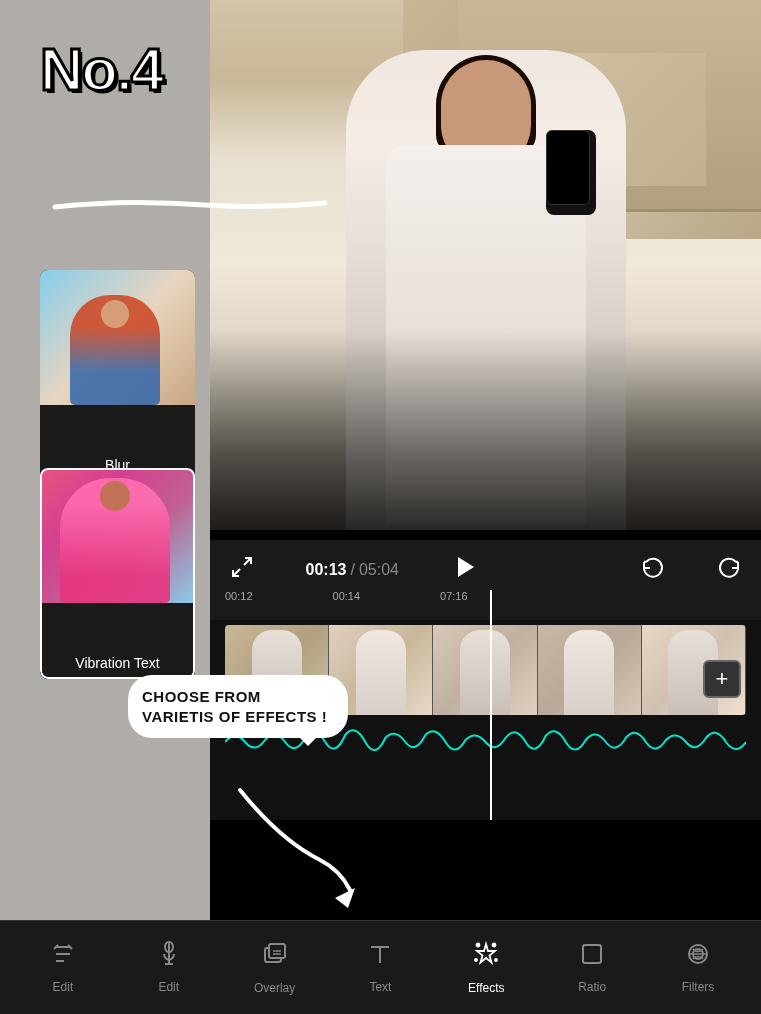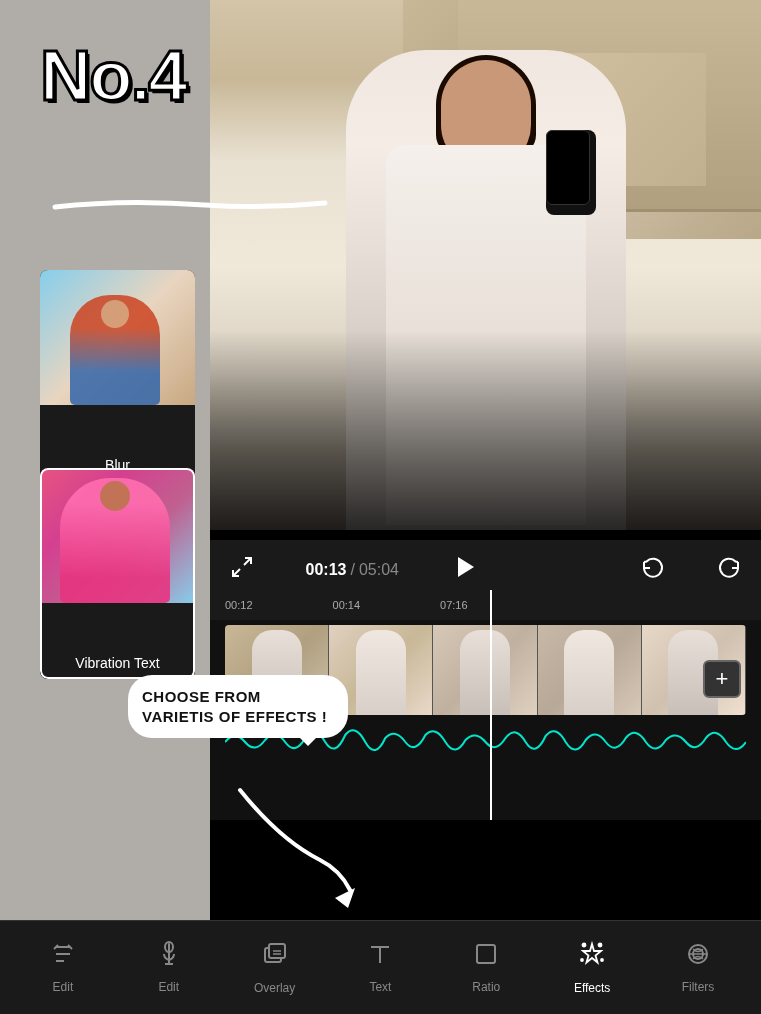--- a/index.html
+++ b/index.html
@@ -20,21 +20,21 @@
       height: 1014px;
       background: #b0aca8;
       z-index: 1;
     }
 
     
     .title-no4 {
       position: absolute;
       top: 40px;
       left: 40px;
-      font-size: 71px;
+      font-size: 60px;
       font-weight: 900;
       color: #fff;
       font-family: 'Arial Black', Arial, sans-serif;
       line-height: 1;
       text-shadow: 3px 3px 0 #000;
       letter-spacing: -2px;
       z-index: 10;
       -webkit-text-stroke: 3px #000;
     }
 
@@ -248,21 +248,20 @@
       background: #111;
       z-index: 5;
       overflow: hidden;
     }
 
     
     .time-ruler {
       height: 30px;
       background: #1a1a1a;
       display: flex;
-      align-items: center;
       padding: 0 15px;
       gap: 80px;
     }
     .time-tick {
       color: #aaa;
       font-size: 11px;
     }
 
     
     .video-strip {
@@ -598,45 +597,45 @@
   <div class="toolbar-item">
     <div class="toolbar-icon">
       <svg width="26" height="26" viewBox="0 0 26 26" fill="none" stroke="#888" stroke-width="2">
         <line x1="4" y1="6" x2="22" y2="6"></line>
         <line x1="13" y1="6" x2="13" y2="22"></line>
       </svg>
     </div>
     <span class="toolbar-label">Text</span>
   </div>
 
-  <div class="toolbar-item">
-    <div class="toolbar-icon">
-      <svg width="26" height="26" viewBox="0 0 26 26" fill="none" stroke="#888" stroke-width="2">
-        <rect x="4" y="4" width="18" height="18" rx="2" stroke="#888" stroke-width="2"></rect>
-      </svg>
-    </div>
-    <span class="toolbar-label">Ratio</span>
-  </div>
-
   <div class="toolbar-item toolbar-item-effects">
     <div class="toolbar-icon">
       <svg width="28" height="28" viewBox="0 0 28 28" fill="none" stroke="#fff" stroke-width="1.8">
         <polygon points="14,4 16,11 23,11 17.5,15.5 19.5,22.5 14,18 8.5,22.5 10.5,15.5 5,11 12,11" stroke="#fff" stroke-width="1.8" fill="none"></polygon>
         <circle cx="6" cy="5" r="1.5" fill="#fff"></circle>
         <circle cx="22" cy="5" r="1.5" fill="#fff"></circle>
         <circle cx="4" cy="20" r="1" fill="#fff"></circle>
         <circle cx="24" cy="20" r="1" fill="#fff"></circle>
       </svg>
     </div>
     <span class="toolbar-label" style="color:#fff;">Effects</span>
   </div>
 
   <div class="toolbar-item">
     <div class="toolbar-icon">
       <svg width="26" height="26" viewBox="0 0 26 26" fill="none" stroke="#888" stroke-width="2">
+        <rect x="4" y="4" width="18" height="18" rx="2" stroke="#888" stroke-width="2"></rect>
+      </svg>
+    </div>
+    <span class="toolbar-label">Ratio</span>
+  </div>
+
+  <div class="toolbar-item">
+    <div class="toolbar-icon">
+      <svg width="26" height="26" viewBox="0 0 26 26" fill="none" stroke="#888" stroke-width="2">
         <circle cx="13" cy="13" r="9" stroke="#888" stroke-width="2"></circle>
         <circle cx="13" cy="13" r="5" stroke="#888" stroke-width="2"></circle>
         <path d="M8 8 Q13 13 18 8" stroke="#888" stroke-width="1.5" fill="none"></path>
         <path d="M8 18 Q13 13 18 18" stroke="#888" stroke-width="1.5" fill="none"></path>
         <path d="M4 13 Q13 13 22 13" stroke="#888" stroke-width="1.5" fill="none"></path>
       </svg>
     </div>
     <span class="toolbar-label">Filters</span>
   </div>
 

